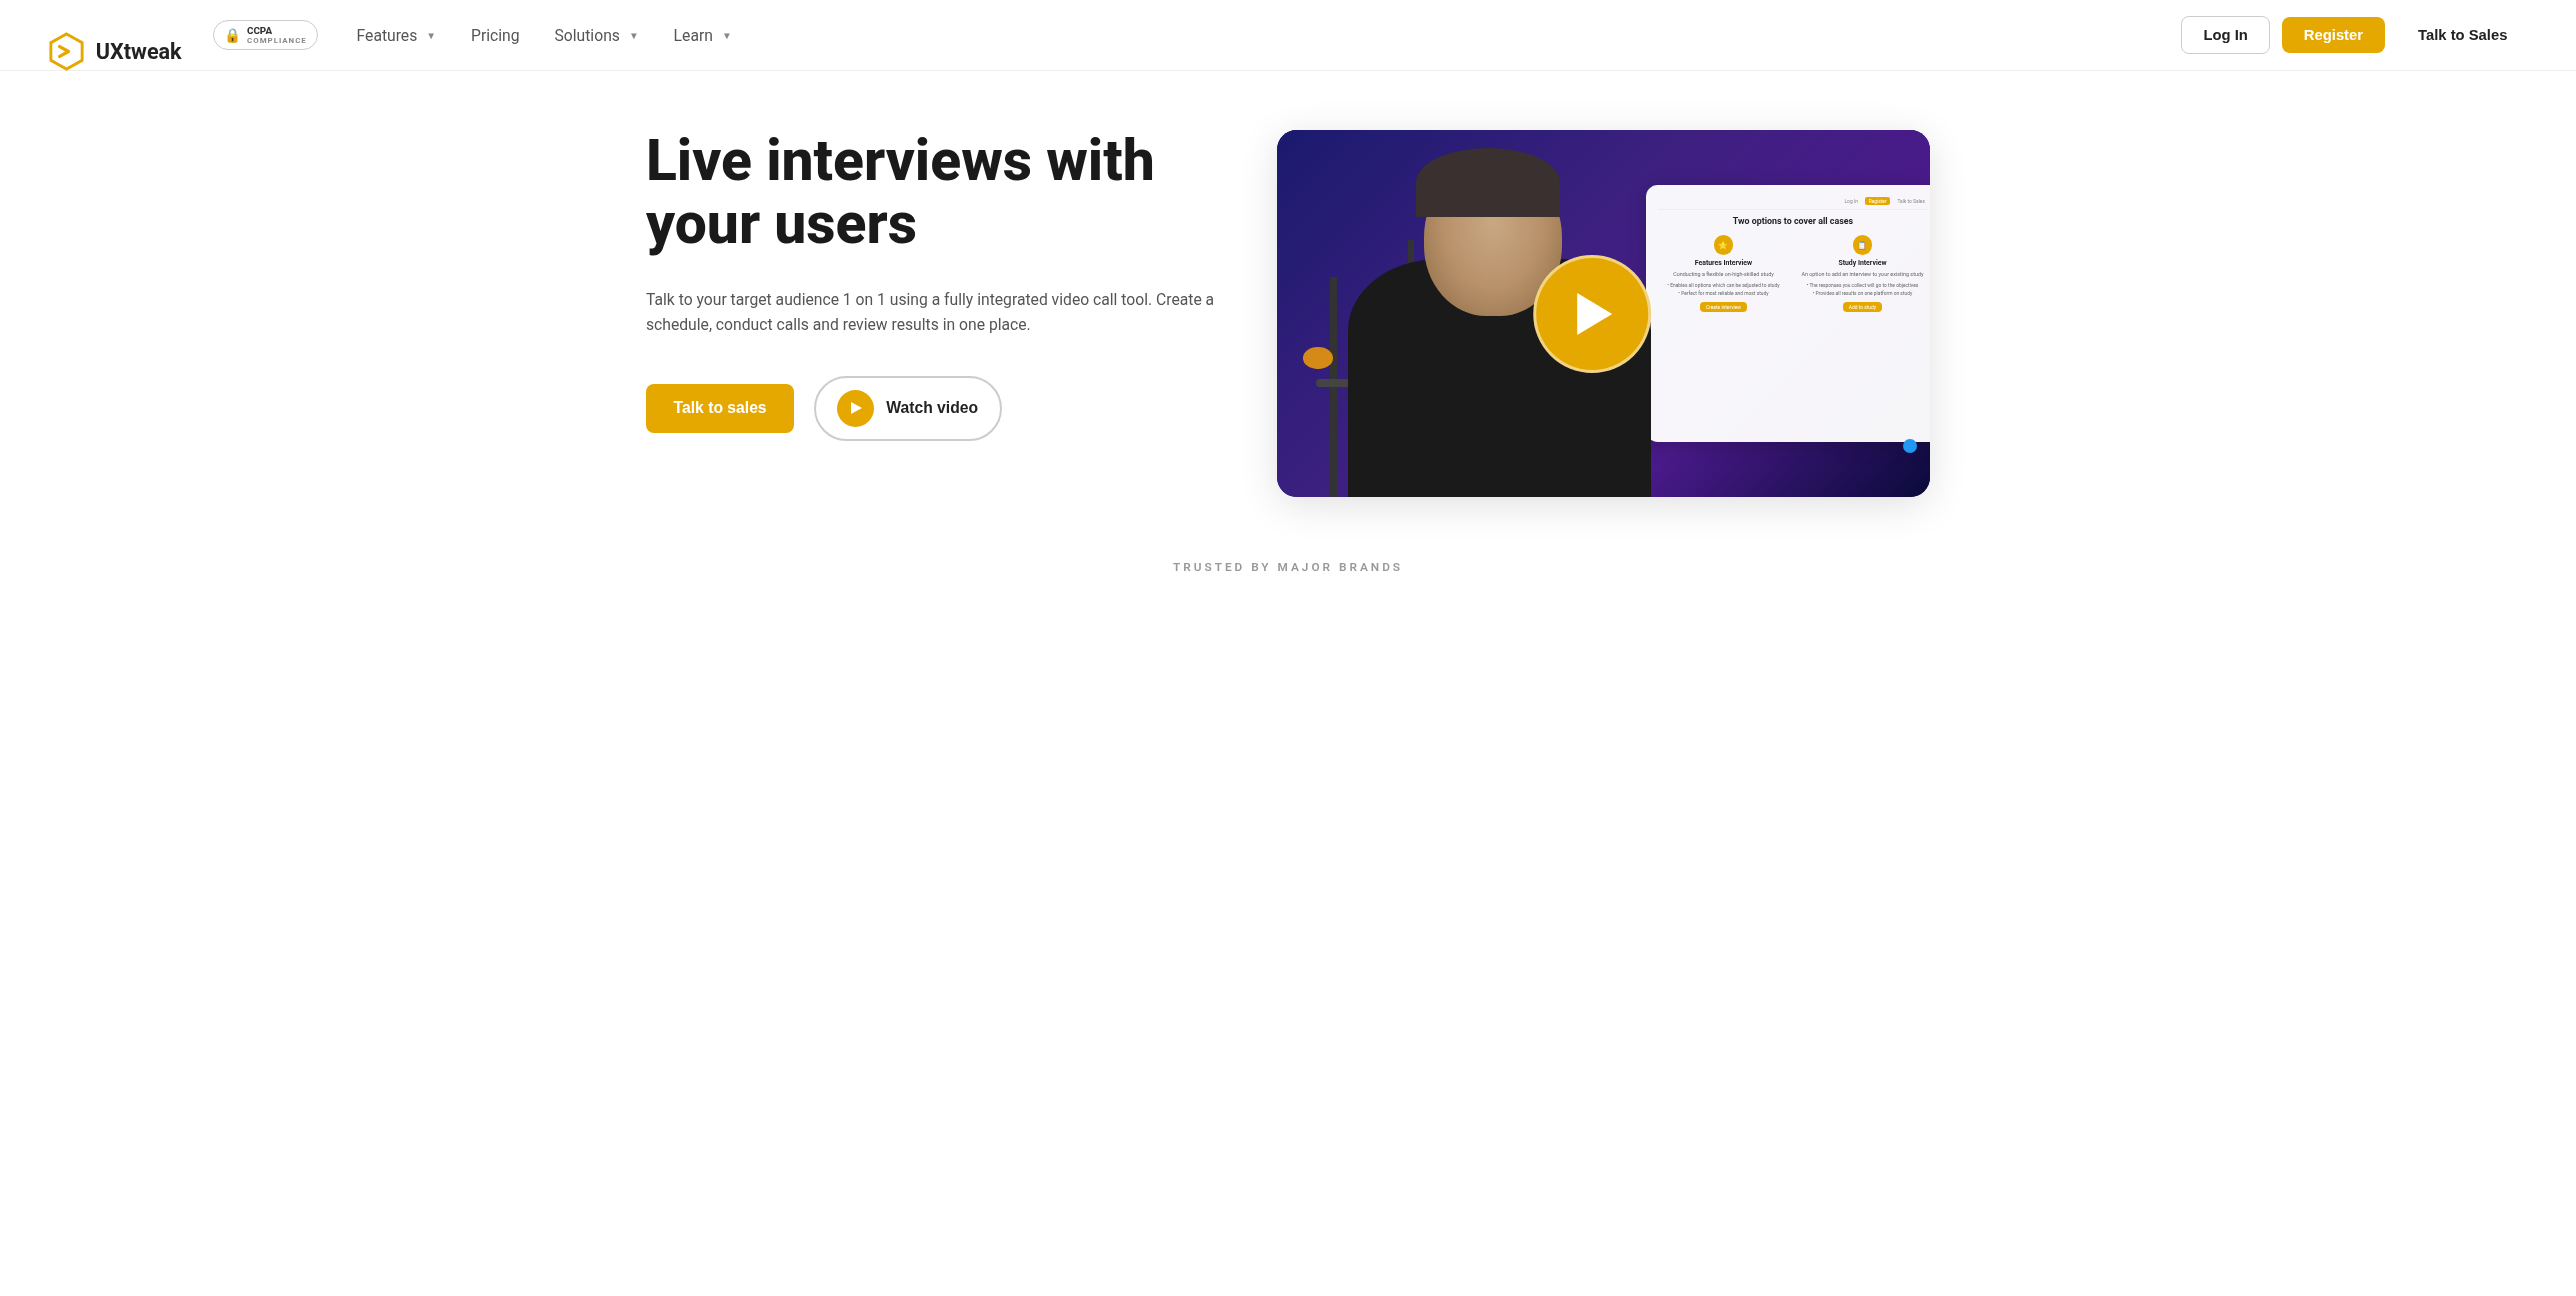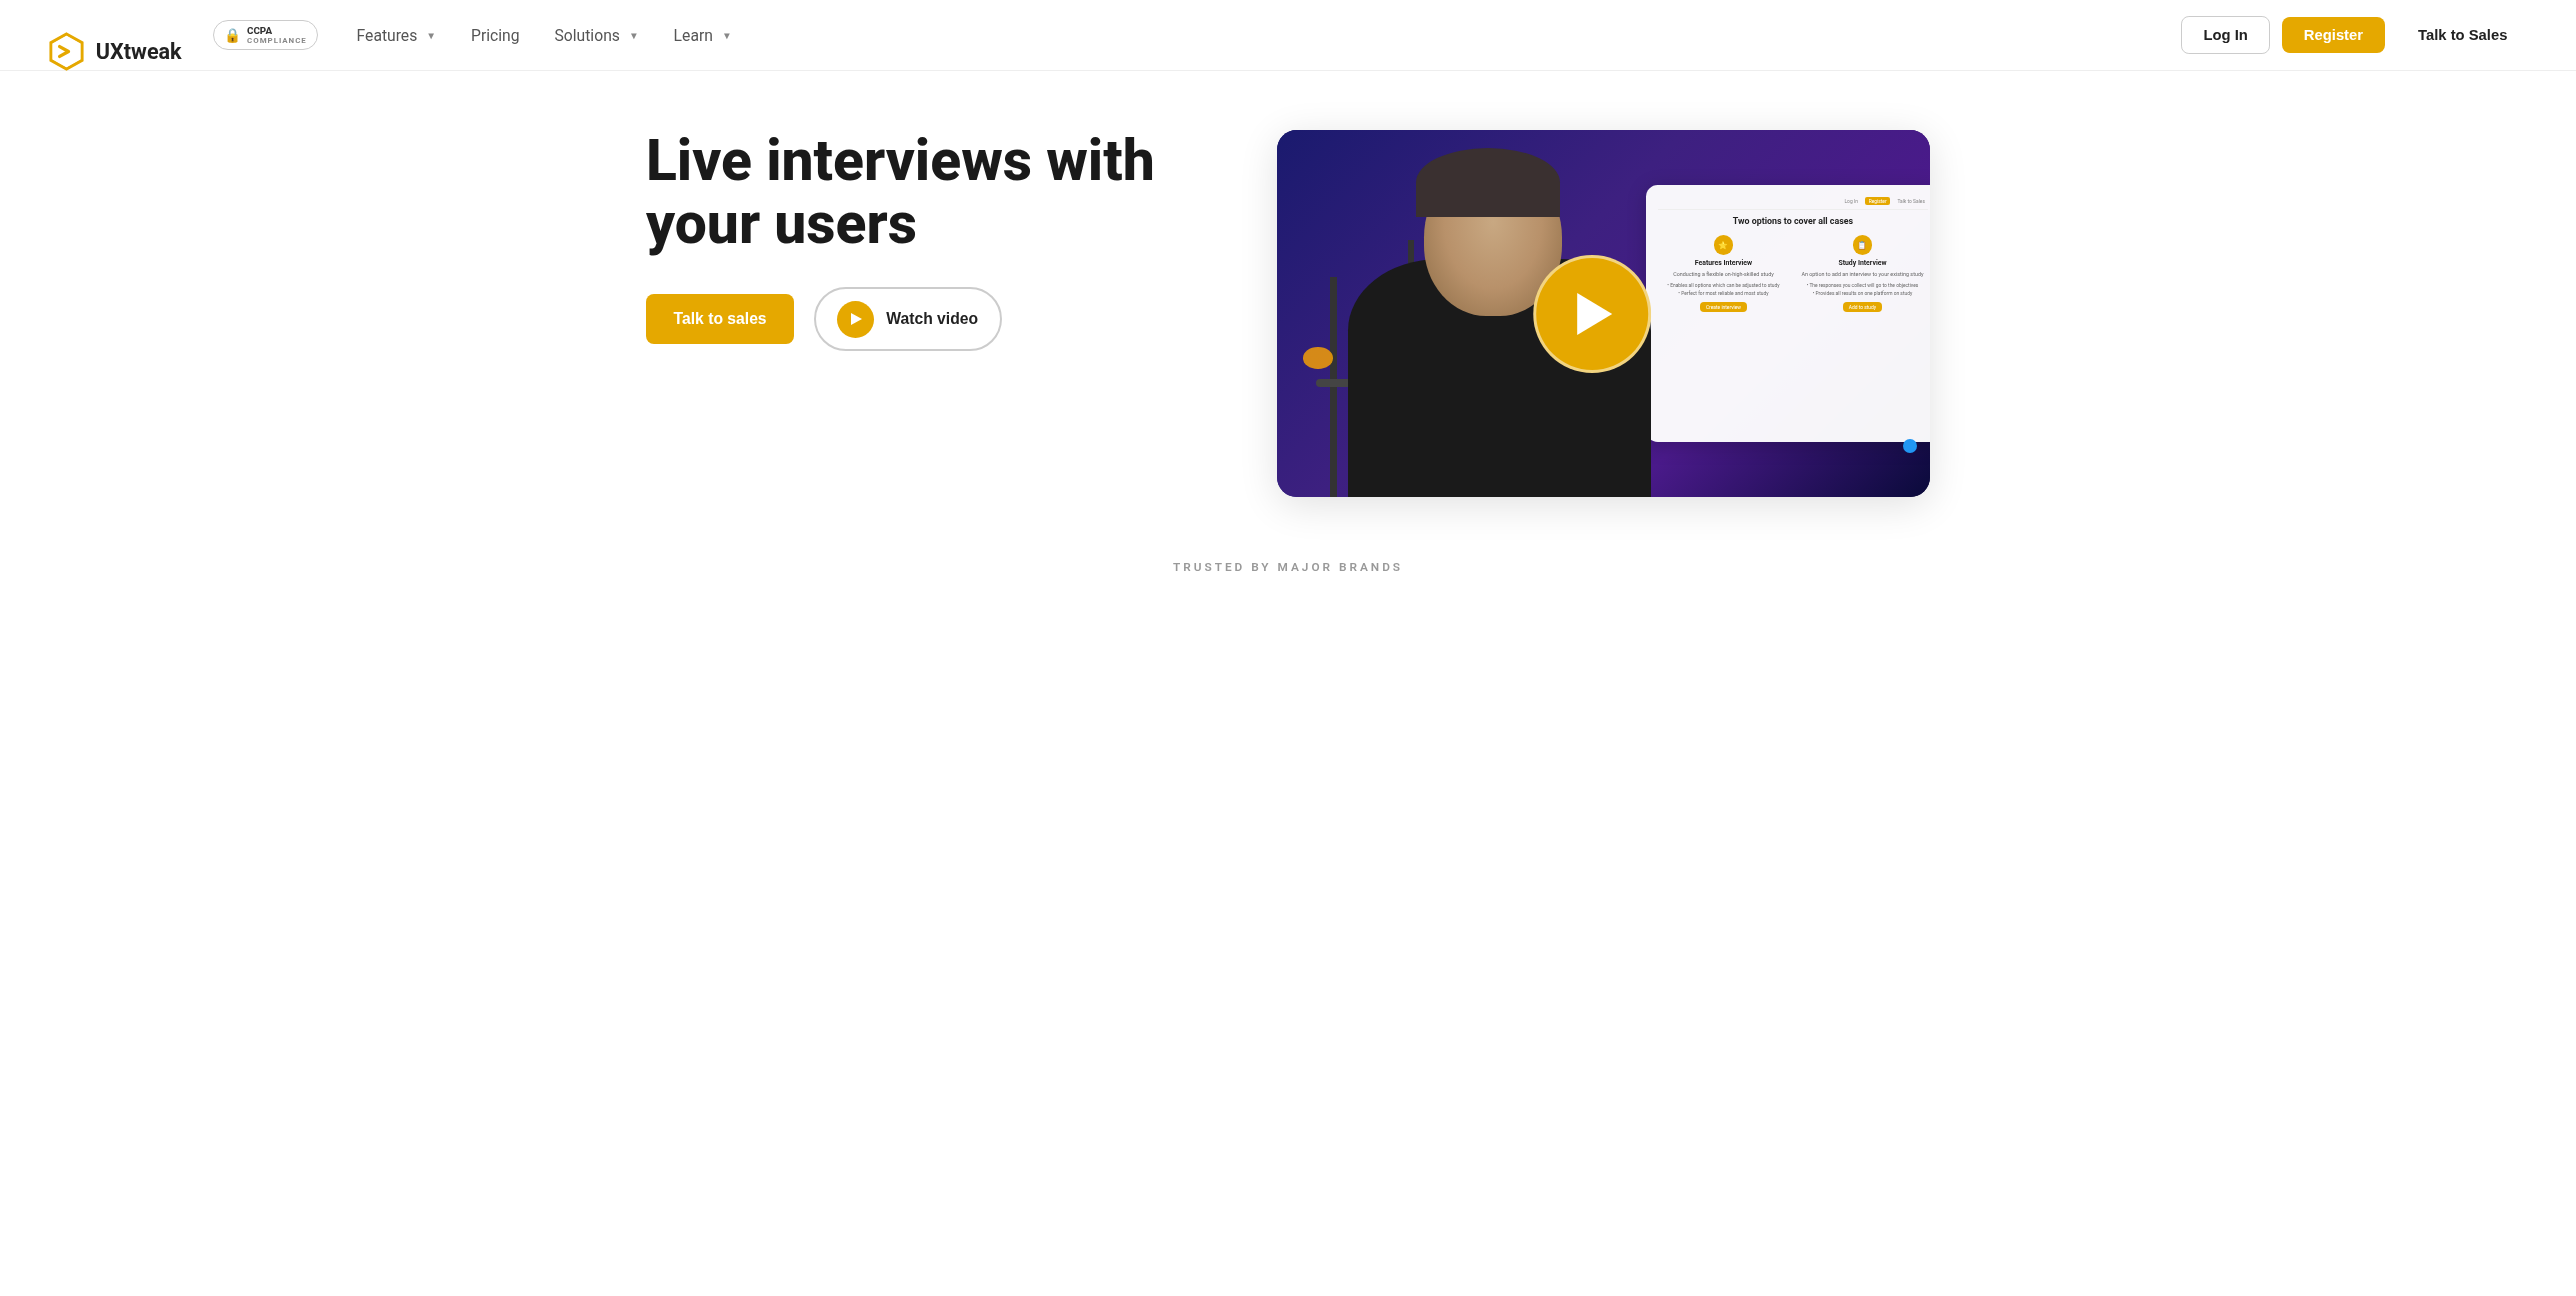--- a/index.html
+++ b/index.html
@@ -370,20 +370,21 @@
   <div class="nav-actions">
     <button class="btn-login">Log In</button>
     <button class="btn-register">Register</button>
     <button class="btn-talk-nav">Talk to Sales</button>
   </div>
 </nav>
 
 <section class="hero">
   <div class="hero-left">
     <h1 class="hero-title">Live interviews with your users</h1>
+    <p class="hero-desc">Talk to your target audience 1 on 1 using a fully integrated video call tool. Create a schedule, conduct calls and review results in one place.</p>
     <div class="hero-buttons">
       <button class="btn-talk-sales">Talk to sales</button>
       <button class="btn-watch-video">
         <span class="play-circle">
           <span class="play-triangle"></span>
         </span>
         <span>Watch video</span>
       </button>
     </div>
   </div>

